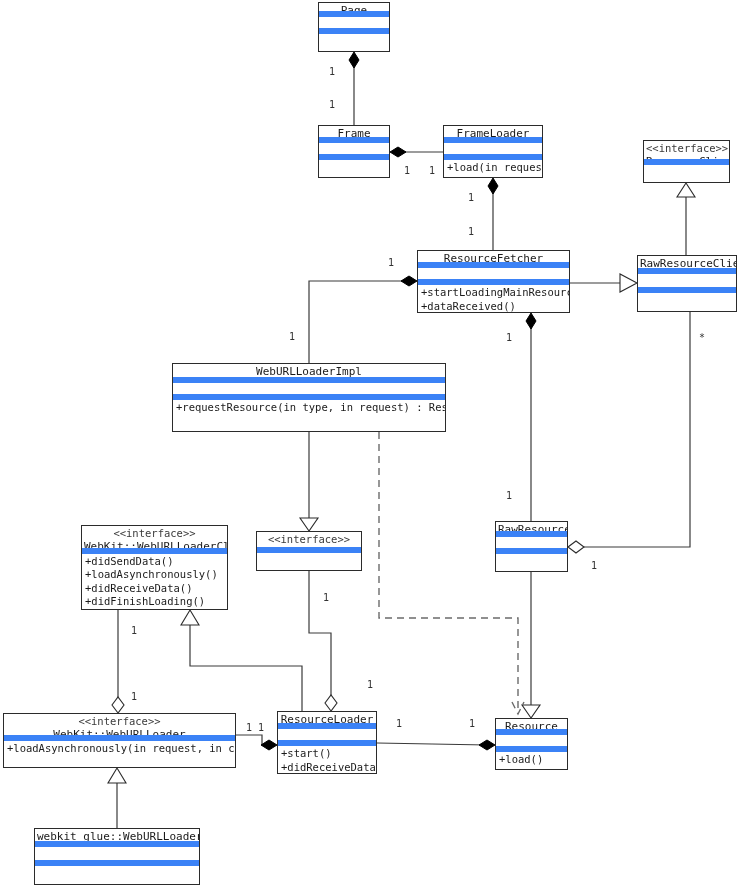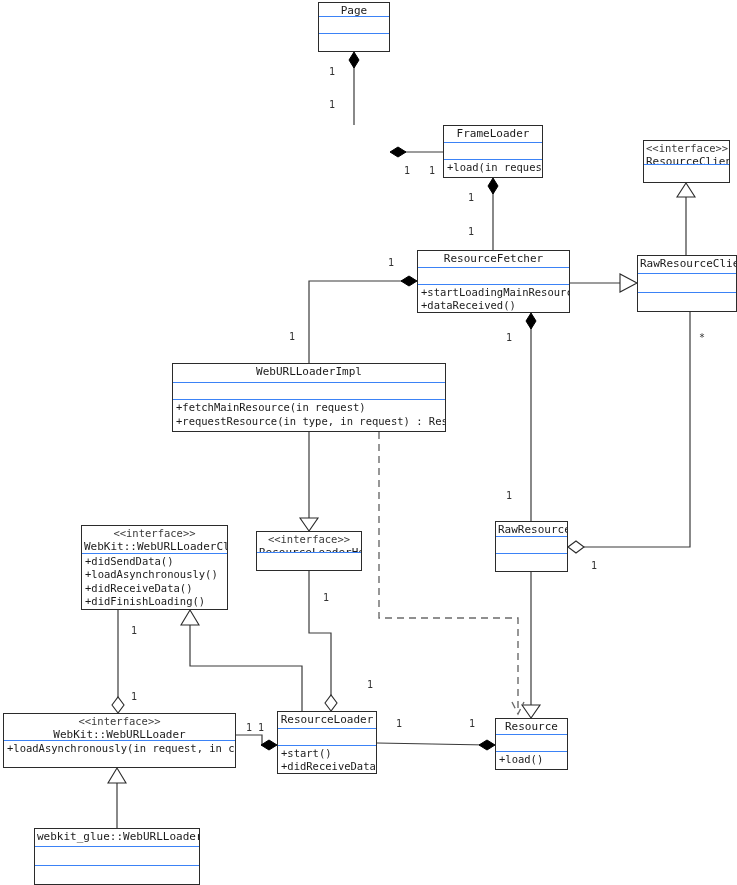--- a/index.html
+++ b/index.html
@@ -29,21 +29,21 @@
   .uml-class {
     position: absolute;
     box-sizing: border-box;
     border: 1px solid #2b2b2b;
     background: #ffffff;
     display: flex;
     flex-direction: column;
   }
   .compartment {
     box-sizing: border-box;
-    border-bottom: 1px solid #3b82f6;
+    border-bottom: 6px solid #3b82f6;
     padding: 1px 2px;
     overflow: hidden;
   }
   .compartment:last-child {
     border-bottom: none;
   }
   .comp-name {
     text-align: center;
     font-size: 11px;
     line-height: 14px;
@@ -185,20 +185,27 @@
   <div class="mult" style="left:469px; top:718px;">1</div>
 
   <div class="uml-class" style="left:318px; top:2px; width:72px; height:50px;">
     <div class="compartment" style="height:18px;">
       <div class="comp-name">Page</div>
     </div>
     <div class="compartment comp-attrs" style="height:16px;"></div>
     <div class="compartment comp-ops" style="height:16px;"></div>
   </div>
 
+  <div class="uml-class" style="left:318px; top:125px; width:72px; height:53px;">
+    <div class="compartment" style="height:19px;">
+      <div class="comp-name">Frame</div>
+    </div>
+    <div class="compartment comp-attrs" style="height:17px;"></div>
+    <div class="compartment comp-ops" style="height:17px;"></div>
+  </div>
 
   <div class="uml-class" style="left:443px; top:125px; width:100px; height:53px;">
     <div class="compartment" style="height:19px;">
       <div class="comp-name">FrameLoader</div>
     </div>
     <div class="compartment comp-attrs" style="height:17px;"></div>
     <div class="compartment comp-ops" style="height:17px;">
       <div class="member">+load(in request)</div>
     </div>
   </div>
@@ -229,21 +236,20 @@
     <div class="compartment comp-attrs" style="height:19px;"></div>
     <div class="compartment comp-ops" style="height:19px;"></div>
   </div>
 
   <div class="uml-class" style="left:172px; top:363px; width:274px; height:69px;">
     <div class="compartment" style="height:20px;">
       <div class="comp-name">WebURLLoaderImpl</div>
     </div>
     <div class="compartment comp-attrs" style="height:16px;"></div>
     <div class="compartment comp-ops" style="height:32px;">
-      <div class="member">+fetchMainResource(in request)</div>
       <div class="member">+requestResource(in type, in request) : Resource*</div>
     </div>
   </div>
 
   <div class="uml-class" style="left:81px; top:525px; width:147px; height:85px;">
     <div class="compartment" style="height:28px;">
       <div class="stereotype">&lt;&lt;interface&gt;&gt;</div>
       <div class="comp-name">WebKit::WebURLLoaderClient</div>
     </div>
     <div class="compartment comp-ops" style="height:56px;">

